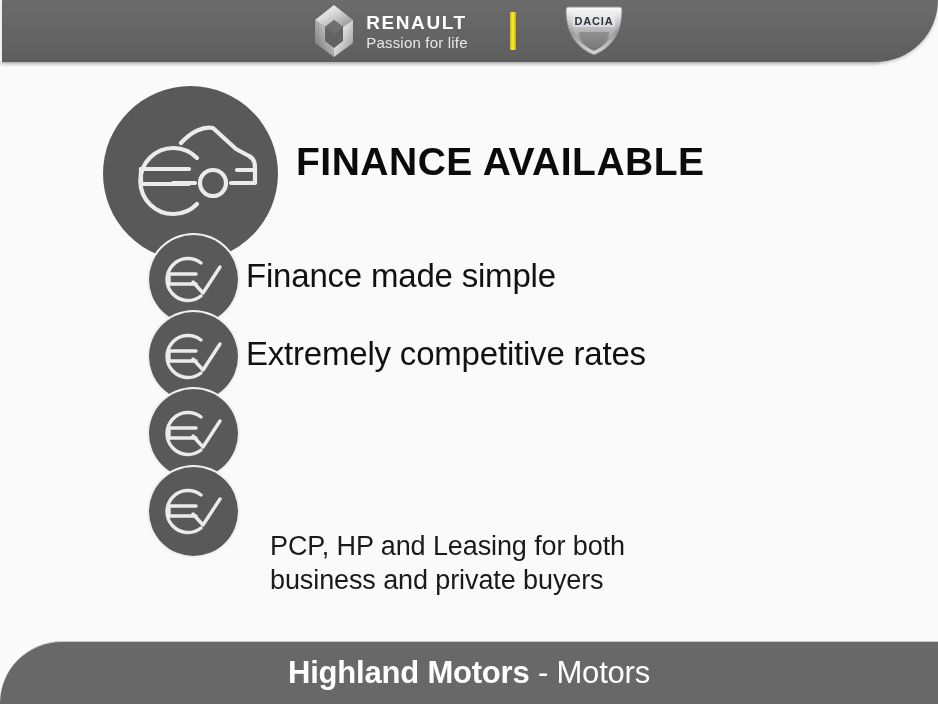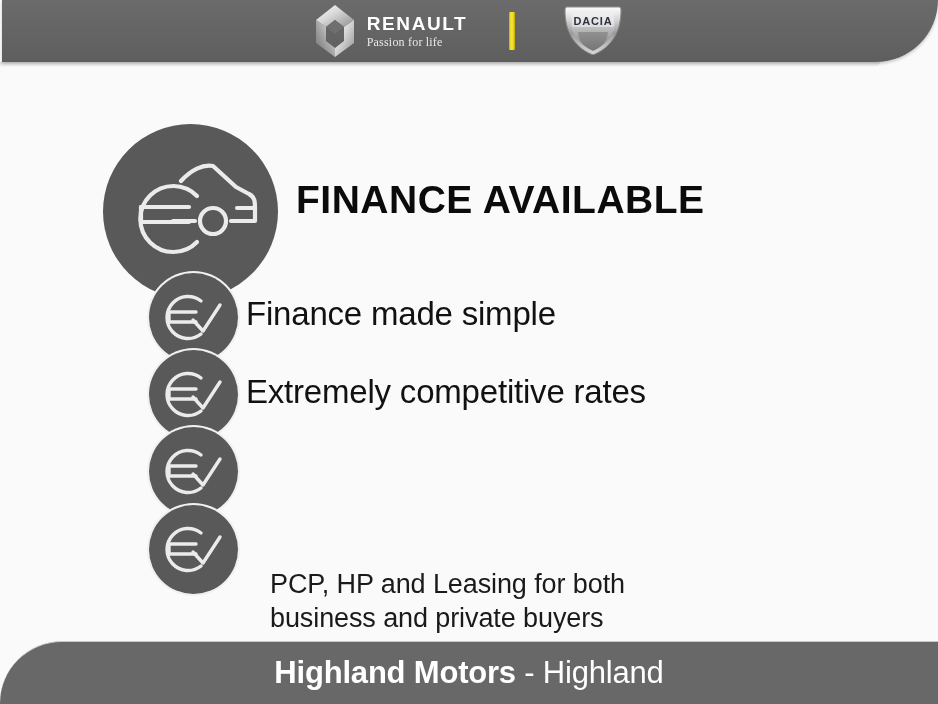--- a/index.html
+++ b/index.html
@@ -62,44 +62,43 @@
     display: block;
     color: #ffffff;
     font-size: 19px;
     font-weight: bold;
     letter-spacing: 1.6px;
     font-family: "Liberation Sans", sans-serif;
   }
   .renault-tag {
     display: block;
     color: #e9e9e9;
-    font-size: 12px;
+    font-size: 15px;
     letter-spacing: 0.2px;
     margin-top: 3px;
-    font-family: Liberation Serif, serif;
+    font-family: Liberation Sans, sans-serif;
   }
 
   .brand-divider {
     width: 6px;
     height: 38px;
     background: linear-gradient(90deg,#c9b200 0%,#f2e63c 35%,#efdf2a 65%,#bfa700 100%);
     margin: 0 46px 0 42px;
     border-radius: 1px;
   }
 
   .dacia-badge { width: 64px; height: 54px; display: block; }
 
   
   #content {
     position: absolute;
     left: 0;
     top: 67px;
     width: 938px;
     height: 568px;
-    margin-top: 38px;
   }
 
   .icon-circle {
     position: absolute;
     border-radius: 50%;
     background: #595959;
     box-shadow: 0 0 0 2px #f1f1f1;
   }
   #hero-circle {
     left: 103px;
@@ -316,17 +315,17 @@
     <div class="bullet-text" id="bullet-text-0">Finance made simple</div>
     <div class="bullet-text" id="bullet-text-1">Extremely competitive rates</div>
 
     <div id="bullet-subtext">PCP, HP and Leasing for both
 business and private buyers</div>
 
   </div>
 
   <div id="footer-bar">
     <div id="footer-text">
-      <span id="footer-dealer">Highland Motors</span><span id="footer-separator"> - </span><span id="footer-location">Highland</span>
+      <span id="footer-dealer">Highland Motors</span><span id="footer-separator"> - </span><span id="footer-location">Motors</span>
     </div>
   </div>
 
 </div>
 
 </body></html>

